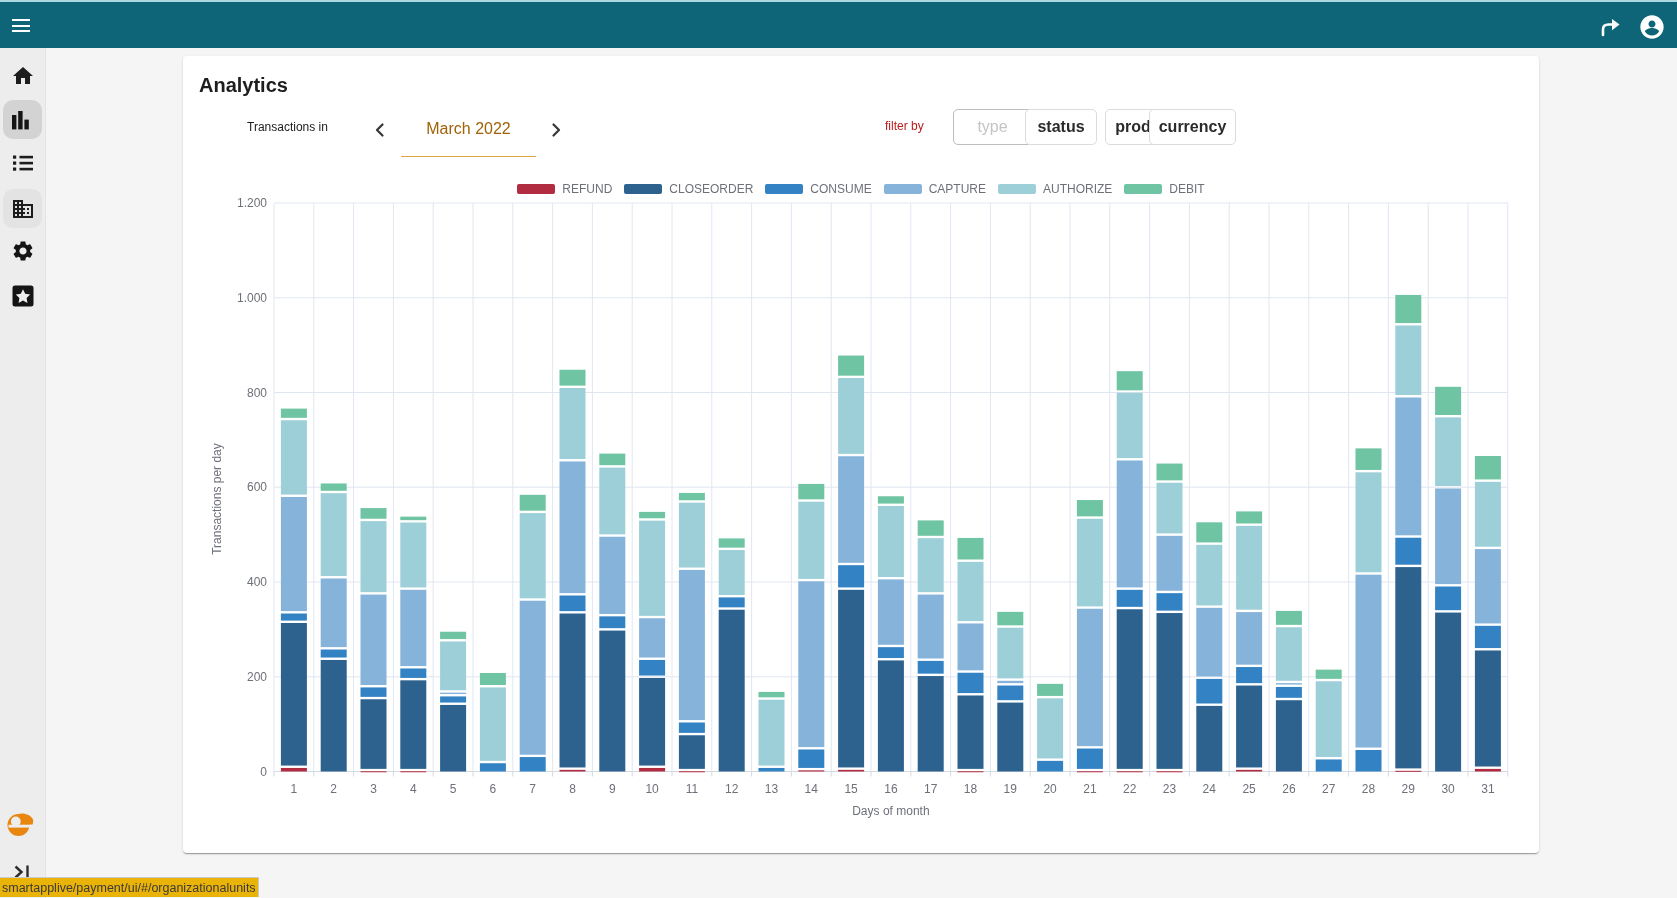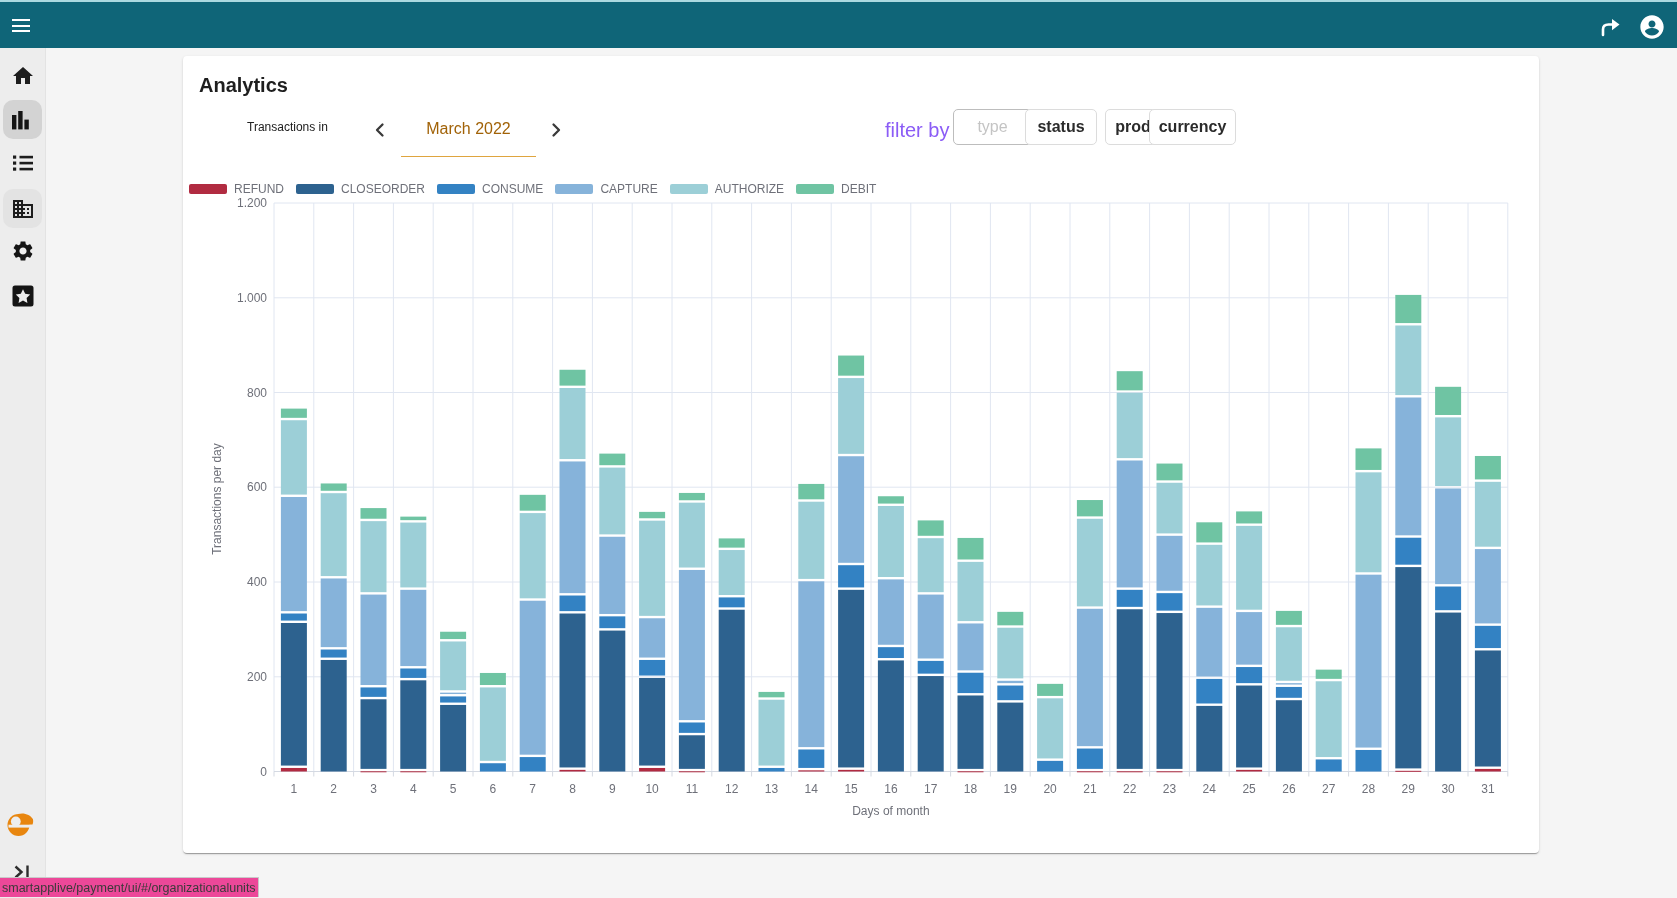--- a/index.html
+++ b/index.html
@@ -7,29 +7,29 @@
 .burger { position:absolute; left:12px; top:17px; width:18px; height:14px; }
 .burger div { position:absolute; left:0; width:18px; height:2.4px; background:#fff; }
 .sidebar { position:absolute; left:0; top:48px; width:46px; height:850px; background:#ededed; border-right:1px solid #e3e3e3; }
 .hl { position:absolute; left:3px; width:39px; height:39px; background:#d3d3d3; border-radius:10px; }
 .hl2 { position:absolute; left:3px; width:39px; height:39px; background:#e3e3e3; border-radius:10px; }
 .card { position:absolute; left:183px; top:56px; width:1356px; height:797px; background:#fff; border-radius:4px;
   box-shadow:0 2px 1px -1px rgba(0,0,0,.2), 0 1px 1px 0 rgba(0,0,0,.14), 0 1px 3px 0 rgba(0,0,0,.12); }
 .title { position:absolute; left:199px; top:74px; font-size:20px; font-weight:bold; color:#1e1e1e; }
 .txin { position:absolute; left:247px; top:120px; font-size:12px; color:#212121; }
 .march { position:absolute; left:401px; top:120px; width:135px; text-align:center; font-size:16px; color:#a16207; border-bottom:1.5px solid #dfa53f; padding-bottom:18px; }
-.filterby { position:absolute; left:885px; top:119px; font-size:20px; color:#8b5cf6; }
+.filterby { position:absolute; left:885px; top:119px; font-size:12px; color:#b91c1c; }
 .btn { position:absolute; top:109px; height:36px; border:1px solid #dcdcdc; border-radius:5px; background:#fff;
   font-size:16px; font-weight:bold; color:#2b2b2b; text-align:center; line-height:34px; }
 .btn.dis { border:1px solid #bdbdbd; color:#c4c4c4; font-weight:normal; }
-.legend { position:absolute; left:183px; top:182px; width:1356px; font-size:0; }
+.legend { position:absolute; left:183px; top:182px; width:1356px; text-align:center; font-size:0; }
 .li { display:inline-block; margin:0 6px; vertical-align:middle; }
 .sw { display:inline-block; width:38px; height:10px; border-radius:2px; vertical-align:middle; }
 .lt { display:inline-block; font-size:12px; color:#6E7079; margin-left:7px; vertical-align:middle; }
-.statusbar { position:absolute; left:0px; top:877px; width:259px; height:20px; background:#ec4899; border:1px solid #c9c9c9; border-left:none; border-bottom:none; font-size:12.5px; color:#3a3a3a; line-height:20px; padding-left:2px; }
+.statusbar { position:absolute; left:0px; top:877px; width:259px; height:20px; background:#eab308; border:1px solid #c9c9c9; border-left:none; border-bottom:none; font-size:12.5px; color:#3a3a3a; line-height:20px; padding-left:2px; }
 svg { position:absolute; }
 </style></head>
 <body>
 <div class="topstrip"></div>
 <div class="topbar">
   <div class="burger">
       <div style="top:0"></div>
       <div style="top:5.5px"></div>
       <div style="top:11px"></div>
     </div>

